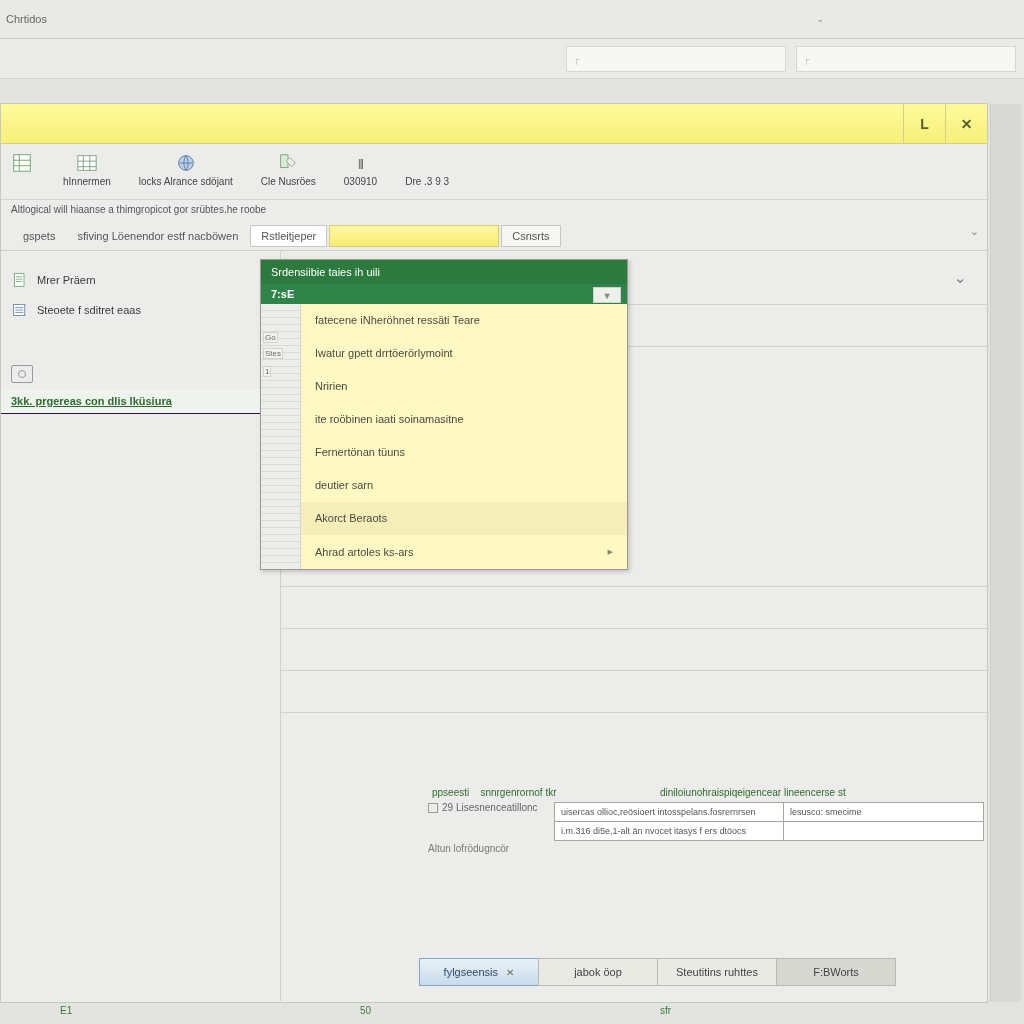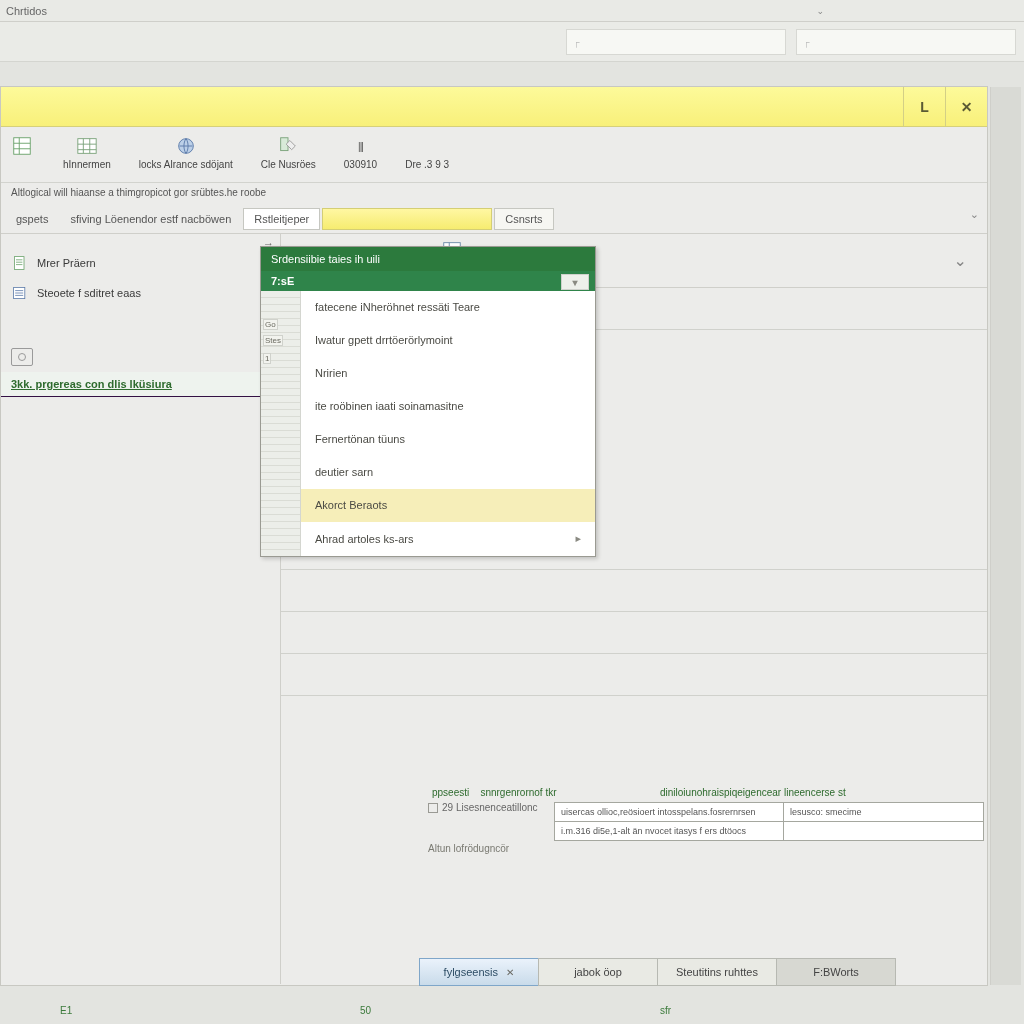--- a/index.html
+++ b/index.html
@@ -1,19 +1,19 @@
 <!DOCTYPE html>
 <html><head>
 <meta charset="utf-8">
 <style>
 * { box-sizing: border-box; margin: 0; padding: 0; font-family: "Segoe UI", Tahoma, sans-serif; }
 html, body { width: 1024px; height: 1024px; background: #e3e4e0; overflow: hidden; }
 
 
-.titlebar { height: 22px; background: #e9eae6; border-bottom: 1px solid #cfcfca; font-size: 11px; color: #666; display: flex; align-items: center; padding-left: 6px; }
+.titlebar { height: 39px; background: #e9eae6; border-bottom: 1px solid #cfcfca; font-size: 11px; color: #666; display: flex; align-items: center; padding-left: 6px; }
 .titlebar .left-label { }
 .titlebar .caret { margin-left: auto; margin-right: 200px; color: #888; font-size: 9px; }
 
 
 .searchband { height: 40px; background: #eaebe7; border-bottom: 1px solid #d4d5d0; display: flex; justify-content: flex-end; align-items: center; padding-right: 8px; }
 .searchband .field { width: 220px; height: 26px; background: #f7f8f4; border: 1px solid #d7d8d3; margin-left: 10px; display:flex; align-items:center; padding:0 6px; color:#999; font-size:10px;}
 .searchband .field::before { content:"┌"; color:#bbb; font-size:9px; margin-right:4px;}
 
 
 .ribbonwrap { margin: 24px 36px 0 0; border:1px solid #c8c8c2; background:#ececea; position: relative; height: 900px; }
@@ -23,21 +23,21 @@
 .yellowbar .spacer { flex:1; }
 .yellowbar .sqbtn { width: 42px; height:100%; border-left:1px solid #d3cf86; display:flex; align-items:center; justify-content:center; font-size:14px; font-weight:600; color:#5a5a34; }
 
 
 .toolrow { height: 56px; padding: 6px 0 0 8px; display:flex; align-items:flex-start; gap:28px; border-bottom:1px solid #d2d3ce; }
 .tool { display:flex; flex-direction:column; align-items:center; font-size:10px; color:#444; }
 .tool .pic { width:26px; height:26px; display:flex; align-items:center; justify-content:center; font-size:18px; }
 .tool-label-line { font-size:10px; color:#555; padding: 4px 0 6px 10px; }
 
 
-.tabstrip { height: 30px; display:flex; align-items:center; gap:2px; padding-left:5px; border-bottom:1px solid #cfcfca; position:relative;}
+.tabstrip { height: 30px; display:flex; align-items:center; gap:2px; padding-left:12px; border-bottom:1px solid #cfcfca; position:relative;}
 .tabstrip .tab { padding:4px 10px; font-size:11px; color:#555; }
 .tabstrip .tab.boxed { border:1px solid #c6c7c1; background:#ffffff; }
 .tabstrip .tab.yellow { background:linear-gradient(#fff7a2,#f6ec70); border:1px solid #d4ce75; width:170px; height:22px;}
 .tabstrip .tab.controls { border:1px solid #c6c7c1; background:#f6f6f2;}
 .tabstrip .chev { position:absolute; right:8px; top:4px; color:#888; font-size:11px;}
 
 
 .main { display:flex; height: calc(100% - 40px - 56px - 30px - 22px); }
 .navpane { width:280px; border-right:1px solid #cfcfca; position:relative; }
 .navpane .mini-arrow { position:absolute; right:6px; top:2px; color:#666; font-size:11px;}
@@ -54,21 +54,21 @@
 .contenttool .blk { display:flex; flex-direction:column; align-items:center; font-size:10px; color:#444; min-width:70px;}
 .contenttool .blk .pic{ font-size:20px; height:22px;}
 .contenttool .sub { font-size:10px; color:#666; }
 .contenttool .chev { margin-left:auto; margin-right:20px; color:#888;}
 
 
 .gridline { height:42px; border-bottom:1px solid #d0d1cc; }
 .gridline.tall { height:240px; }
 
 
-.greenpanel { position:absolute; left:260px; top:246px; width:336px; background:#ffffff; border:1px solid #9a9a92; box-shadow:2px 2px 4px rgba(0,0,0,.18); z-index:10; }
+.greenpanel { position:absolute; left:260px; top:259px; width:368px; background:#fef9c3; border:1px solid #9a9a92; box-shadow:2px 2px 4px rgba(0,0,0,.18); z-index:10; }
 .greenpanel .gh { background:#2c7a3d; color:#fff; padding:6px 10px; font-size:11px; }
 .greenpanel .gh2 { background:#2f844a; color:#fff; padding:4px 10px; font-size:11px; font-weight:bold; position:relative;}
 .greenpanel .gh2 .filter { position:absolute; right:6px; top:3px; background:#eef0eb; border:1px solid #cfd1cc; width:28px; height:16px; color:#8a8a82; font-size:10px; display:flex;align-items:center;justify-content:center;}
 .greenpanel .body { display:flex; }
 .greenpanel .ruler { width:40px; background:#eceee9; border-right:1px solid #d4d6d0; background-image:repeating-linear-gradient(#eceee9 0 6px,#dadcd5 6px 7px); position:relative;text-align:center;}
 .greenpanel .ruler .cap{ position:absolute; left:2px; font-size:8px; color:#6a6a60; background:#f2f3ee; border:1px solid #d0d2cc; padding:0 1px;}
 .greenpanel .list { flex:1; }
 .greenpanel .item { padding:10px 14px; font-size:11px; color:#4a4a44; border-bottom:1px solid transparent; }
 .greenpanel .item.hover { background:#f6eeb9; }
 .greenpanel .item.play { display:flex; justify-content:space-between; align-items:center;}

